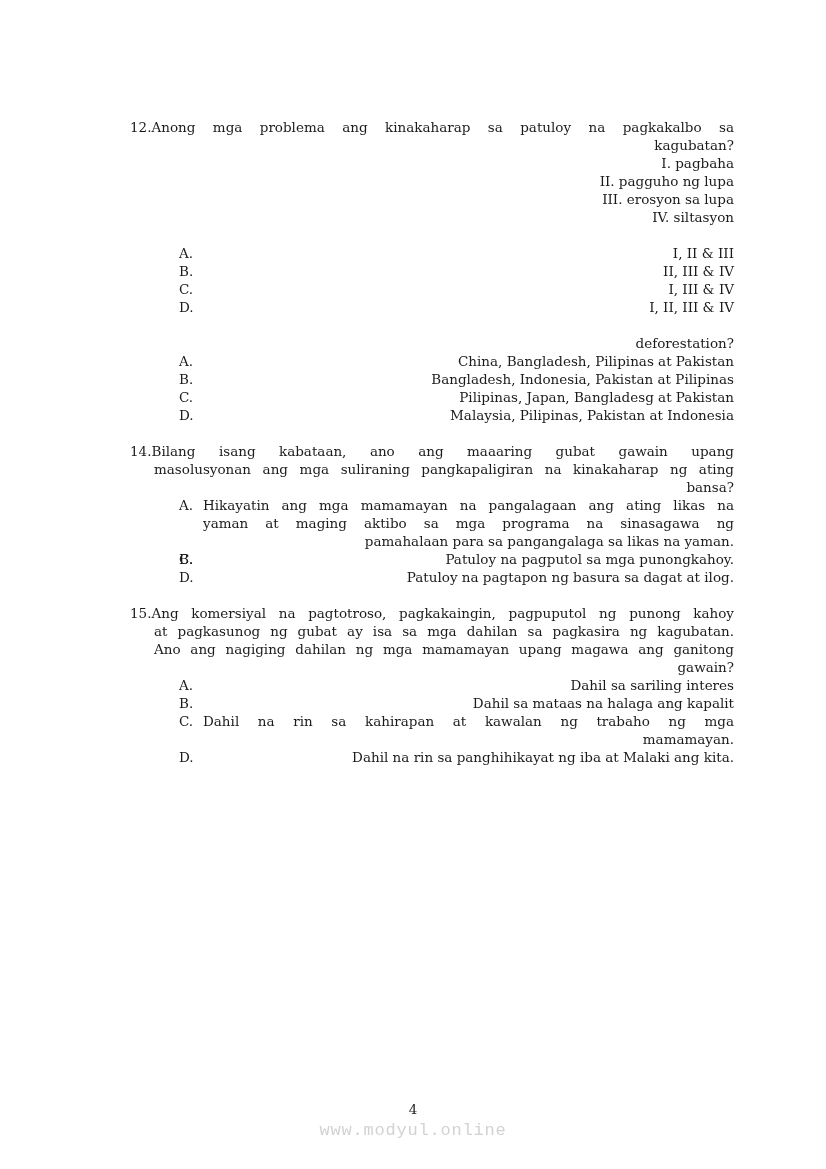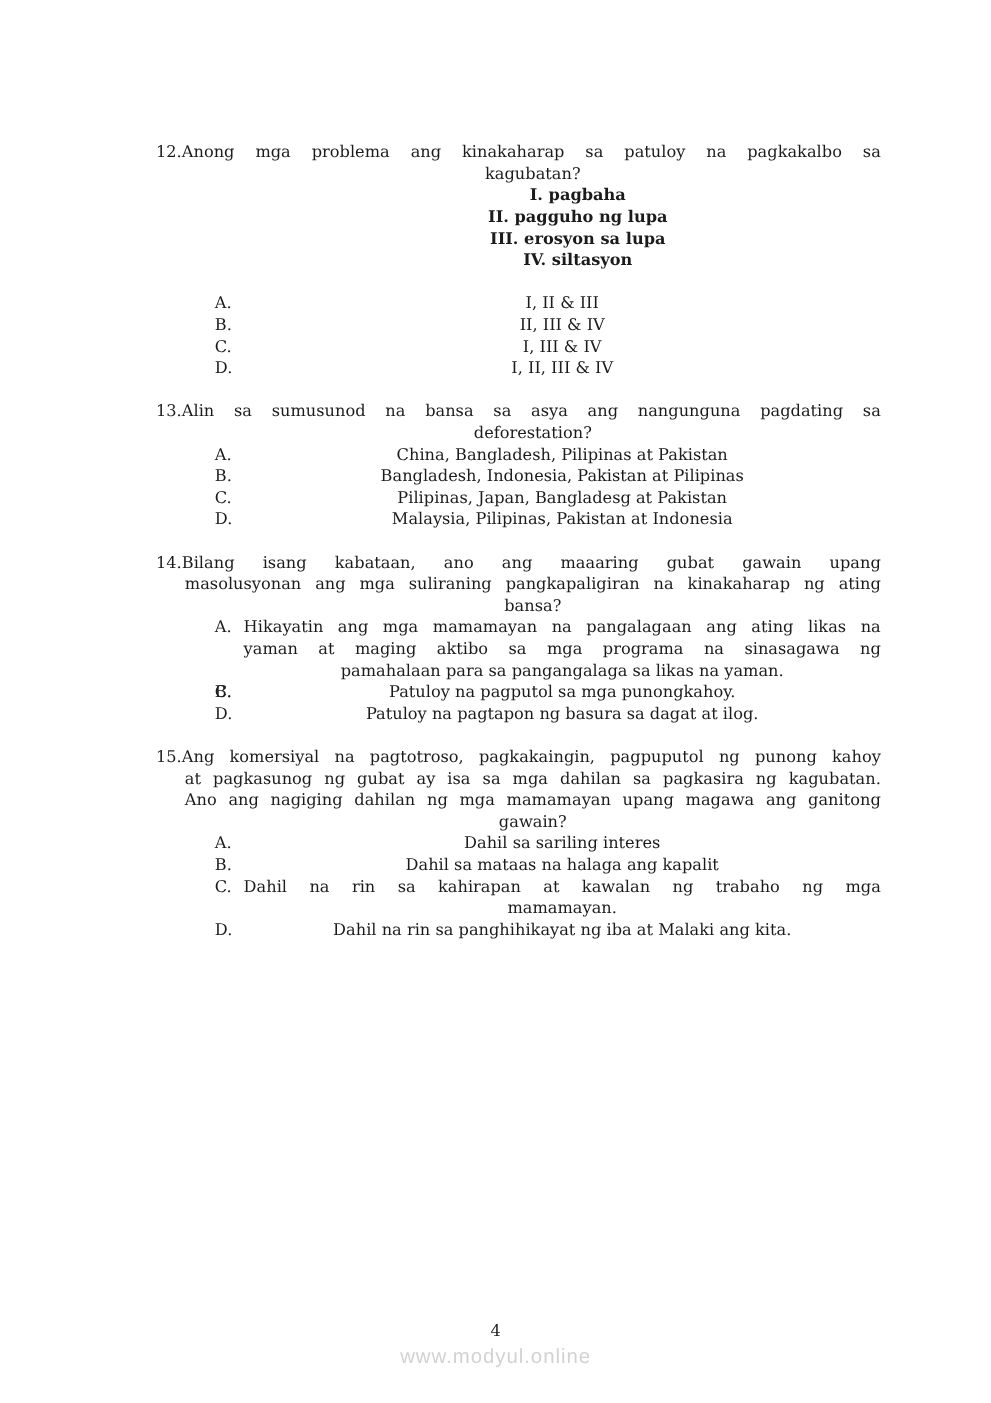--- a/index.html
+++ b/index.html
@@ -14,43 +14,43 @@
   }
   .content {
     position: absolute;
     left: 130px;
     top: 118px;
     width: 604px;
     font-size: 13.5px;
     line-height: 18px;
   }
   .q { margin-bottom: 18px; }
-  .line { text-align: center; }
+  .line { text-align: right; }
   .stretch { text-align: justify; text-align-last: justify; -moz-text-align-last: justify; }
   .cont { padding-left: 24px; }
-  .roman-item { padding-left: 99px; font-weight: bold; }
+  .roman-item { padding-left: 99px; }
   .opt-first { position: relative; padding-left: 73px; }
   .opt-letter { position: absolute; left: 49px; top: 0; }
   .opt-cont { padding-left: 73px; }
   .spacer { height: 18px; }
   .page-number {
     position: absolute;
     left: 0; top: 1100px;
     width: 826px;
     text-align: center;
     font-size: 13.5px;
     line-height: 18px;
     color: #222222;
   }
   .watermark {
     position: absolute;
     left: 0; top: 1121px;
     width: 826px;
     text-align: center;
-    font-family: Liberation Sans, sans-serif;
+    font-family: Liberation Mono, monospace;
     font-size: 17px;
     line-height: 20px;
     color: #d2d2d2;
     letter-spacing: 0.8px;
   }
 </style>
 </head>
 <body>
 
 <div class="content">
@@ -67,21 +67,20 @@
     <div class="spacer"></div>
     <div>
       <div class="line opt-first"><span class="opt-letter">A.</span><span>I, II &amp; III</span></div>
       <div class="line opt-first"><span class="opt-letter">B.</span><span>II, III &amp; IV</span></div>
       <div class="line opt-first"><span class="opt-letter">C.</span><span>I, III &amp; IV</span></div>
       <div class="line opt-first"><span class="opt-letter">D.</span><span>I, II, III &amp; IV</span></div>
     </div>
   </section>
 
   <section class="q">
-    <div class="line stretch"><span>13.</span><span>Alin sa sumusunod na bansa sa asya ang nangunguna pagdating sa</span></div>
     <div class="line cont">deforestation?</div>
     <div>
       <div class="line opt-first"><span class="opt-letter">A.</span><span>China, Bangladesh, Pilipinas at Pakistan</span></div>
       <div class="line opt-first"><span class="opt-letter">B.</span><span>Bangladesh, Indonesia, Pakistan at Pilipinas</span></div>
       <div class="line opt-first"><span class="opt-letter">C.</span><span>Pilipinas, Japan, Bangladesg at Pakistan</span></div>
       <div class="line opt-first"><span class="opt-letter">D.</span><span>Malaysia, Pilipinas, Pakistan at Indonesia</span></div>
     </div>
   </section>
 
   <section class="q">

